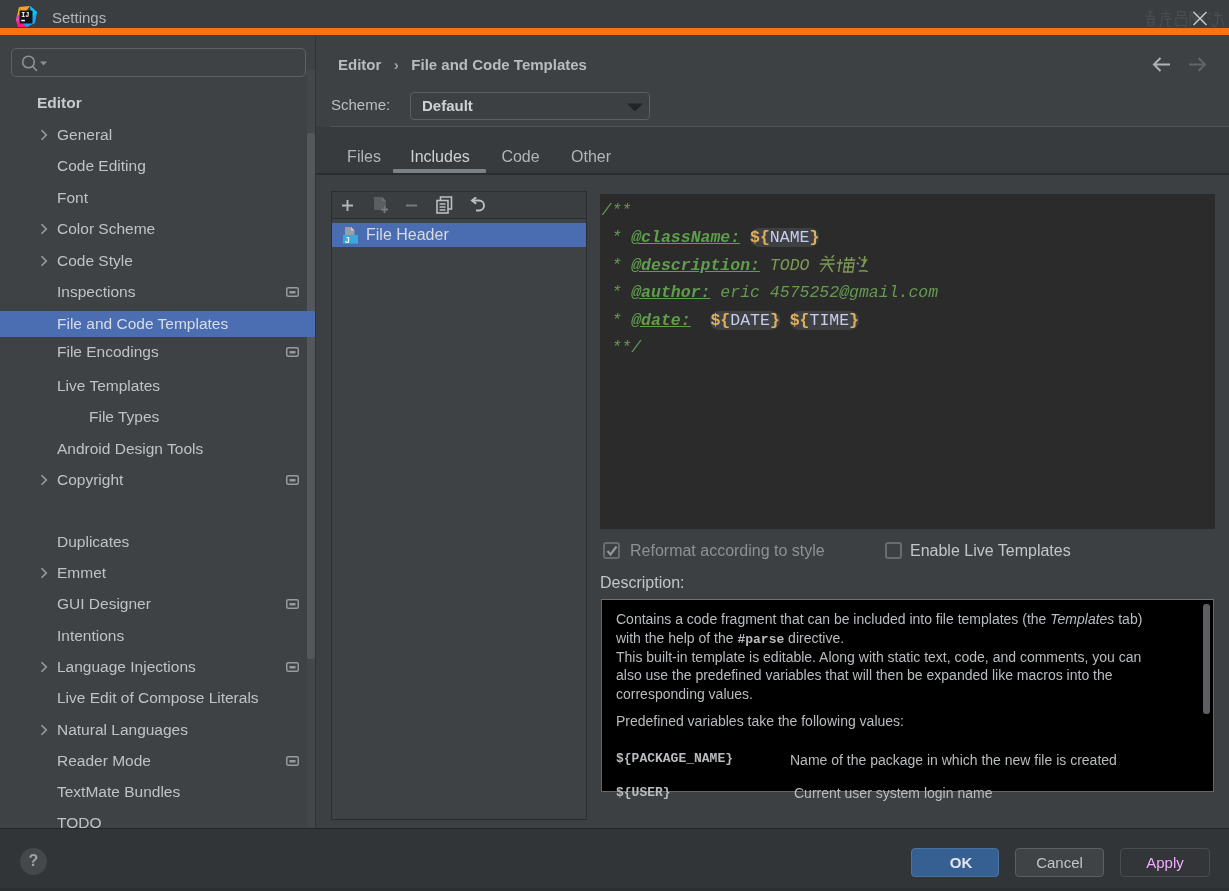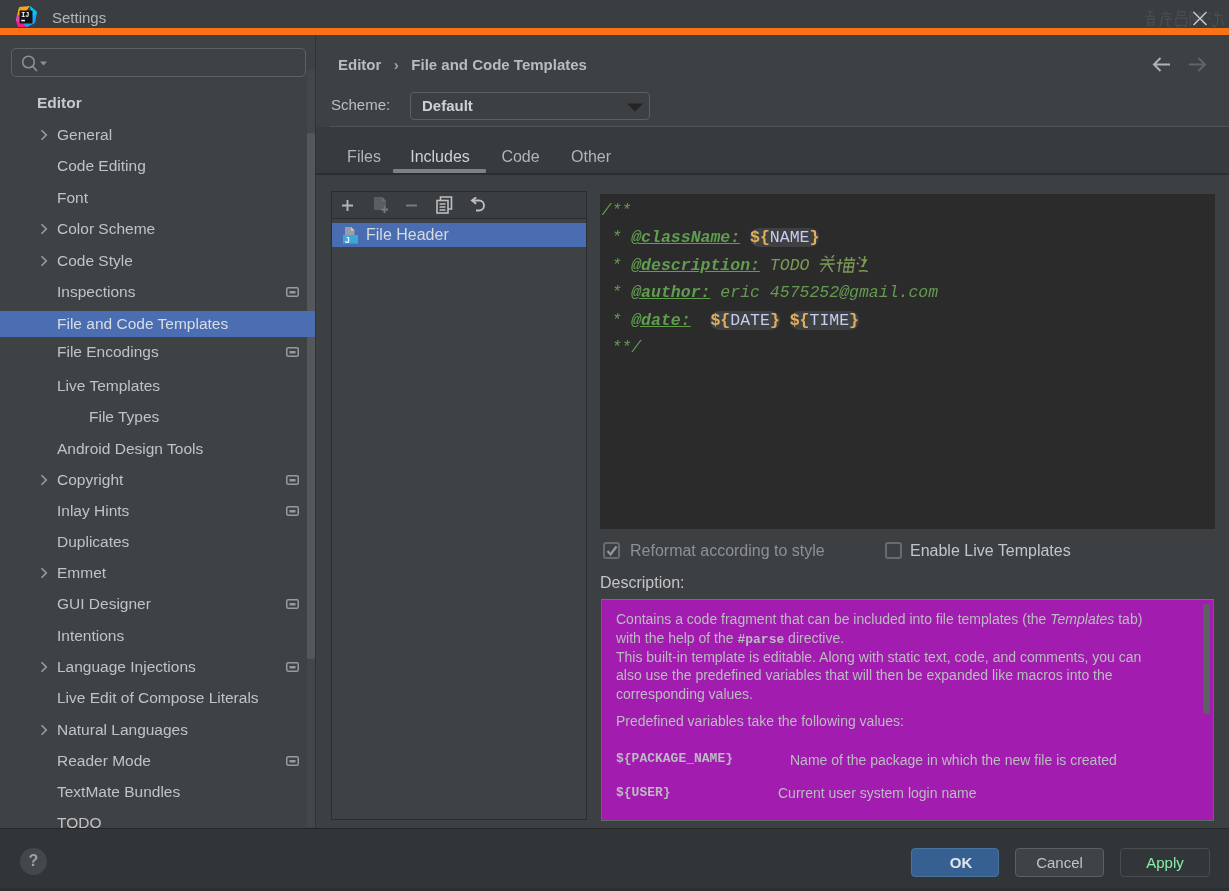--- a/index.html
+++ b/index.html
@@ -34,30 +34,30 @@
 #code { position:absolute; left:1.5px; top:3px; font-family:"Liberation Mono", monospace; font-size:16.5px; line-height:27.4px; white-space:pre; }
 .cgrn { color:#659a50; font-style:italic; }
 .ctag { color:#5f9e4d; font-style:italic; font-weight:bold; text-decoration:underline; }
 .ctodo { color:#7d9a55; font-style:italic; }
 .cvar { background:#3e4042; border-radius:9px; }
 .cbrace { color:#e0ae5c; font-weight:bold; }
 .cname { color:#c8cbf0; }
 
 .cb { position:absolute; width:17px; height:17px; border:2px solid #686c6e; border-radius:3px; }
 #desc-label { position:absolute; left:600px; top:574px; font-size:16px; color:#c3c5c7; }
-#descbox { position:absolute; left:601px; top:599px; width:613px; height:222px; background:#a21caf; border:1px solid #646769; border-top-color:#707375; font-size:14px; color:#b9bcbe; }
+#descbox { position:absolute; left:601px; top:599px; width:613px; height:193px; background:#000000; border:1px solid #646769; border-top-color:#707375; font-size:14px; color:#b9bcbe; }
 #descbox .mono { font-family:Liberation Mono, monospace; font-weight:bold; font-size:13px; }
 #desc-scroll { position:absolute; left:601px; top:4px; width:7px; height:110px; background:#5d6062; border-radius:3px; }
 .dline { position:absolute; left:14px; white-space:nowrap; }
 
 #bottombar { position:absolute; left:0; top:828px; width:1229px; height:63px; background:#323537; border-top:1px solid #242628; border-bottom:3px solid #2c2f31; }
 .btn { position:absolute; top:19px; height:29px; border-radius:4px; font-size:15px; text-align:center; line-height:27px; }
 #btn-ok { left:911px; width:88px; background:#366092; border:1px solid #49739f; color:#e0e6ed; font-weight:bold;padding-left:12px; }
 #btn-cancel { left:1015px; width:89px; background:#3f4345; border:1px solid #5d6062; color:#c2c5c7; }
-#btn-apply { left:1120px; width:90px; background:#333639; border:1px solid #4a4d4f; color:#86efac; }
+#btn-apply { left:1120px; width:90px; background:#333639; border:1px solid #4a4d4f; color:#f0abfc; }
 #helpbtn { position:absolute; left:20px; top:19px; width:27px; height:27px; background:#45484b; border-radius:50%; color:#9fa2a5; font-weight:bold; font-size:16px; text-align:center; line-height:26px; }
 
 #scheme-label { position:absolute; left:15px; top:60px; font-size:15px; color:#bcbfc1; }
 #combo { position:absolute; left:94px; top:56px; width:240px; height:28px; background:#3d4043; border:1px solid #5c5f61; border-radius:4px; }
 #combo .val { position:absolute; left:11px; top:4px; font-size:15px; font-weight:bold; color:#ced2d5; }
 #crumb { position:absolute; left:22px; top:20px; font-size:15px; font-weight:bold; color:#b9bcbe; }
 </style>
 </head>
 <body>
 <div id="titlebar">
@@ -166,29 +166,20 @@
         </svg>
       </span>
       <span class="lbl">Copyright</span>
       <span class="modicon">
         <svg width="13" height="10" viewBox="0 0 13 10">
           <rect x="0.75" y="0.75" width="11.5" height="8.5" rx="1.5" stroke="#989b9d" stroke-width="1.5" fill="none"></rect>
           <rect x="3.5" y="4" width="6" height="2.5" fill="#989b9d"></rect>
         </svg>
       </span>
     </div>
-  <div class="trow" style="top:461.5px;">
-      <span class="lbl">Inlay Hints</span>
-      <span class="modicon">
-        <svg width="13" height="10" viewBox="0 0 13 10">
-          <rect x="0.75" y="0.75" width="11.5" height="8.5" rx="1.5" stroke="#989b9d" stroke-width="1.5" fill="none"></rect>
-          <rect x="3.5" y="4" width="6" height="2.5" fill="#989b9d"></rect>
-        </svg>
-      </span>
-    </div>
   <div class="trow" style="top:493px;">
       <span class="lbl">Duplicates</span>
     </div>
   <div class="trow" style="top:524px;">
       <span class="chev">
         <svg width="8" height="12" viewBox="0 0 8 12">
           <path d="M1.5 1.2 L6.3 6 L1.5 10.8" stroke="#9a9da0" stroke-width="1.6" fill="none"></path>
         </svg>
       </span>
       <span class="lbl">Emmet</span>
@@ -331,21 +322,21 @@
 <div id="descbox">
   <div class="dline" style="top:11px;">Contains a code fragment that can be included into file templates (the <i>Templates</i> tab)</div>
   <div class="dline" style="top:30px;">with the help of the <span class="mono">#parse</span> directive.</div>
   <div class="dline" style="top:48.5px;">This built-in template is editable. Along with static text, code, and comments, you can</div>
   <div class="dline" style="top:67px;">also use the predefined variables that will then be expanded like macros into the</div>
   <div class="dline" style="top:85.5px;">corresponding values.</div>
   <div class="dline" style="top:113px;">Predefined variables take the following values:</div>
   <div class="dline" style="top:149px;"><span class="mono">${PACKAGE_NAME}</span></div>
   <div class="dline" style="left:188px; top:152px;">Name of the package in which the new file is created</div>
   <div class="dline" style="top:182.5px;"><span class="mono">${USER}</span></div>
-  <div class="dline" style="left:176px; top:185px;">Current user system login name</div>
+  <div class="dline" style="left:192px; top:185px;">Current user system login name</div>
   <div id="desc-scroll"></div>
 </div>
 <div id="bottombar">
   <div id="helpbtn">?</div>
   <div class="btn" id="btn-ok">OK</div>
   <div class="btn" id="btn-cancel">Cancel</div>
   <div class="btn" id="btn-apply">Apply</div>
 </div>
 
 </body></html>

